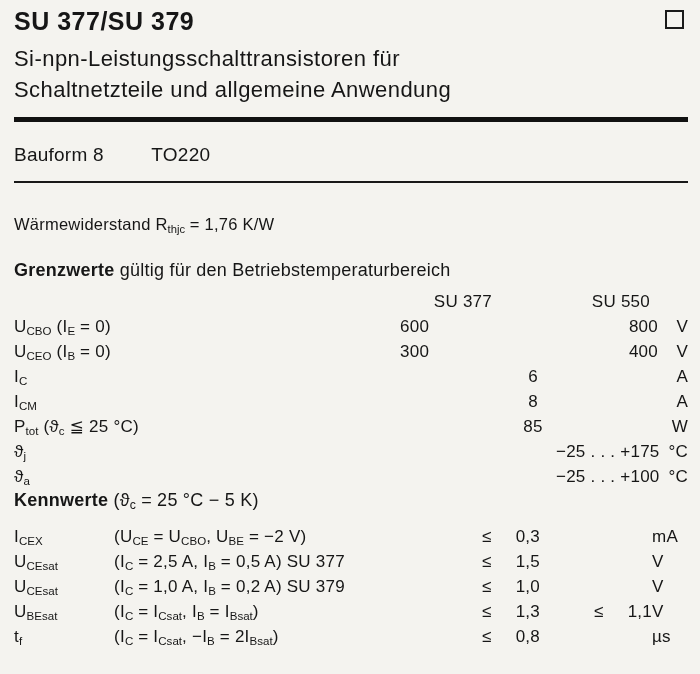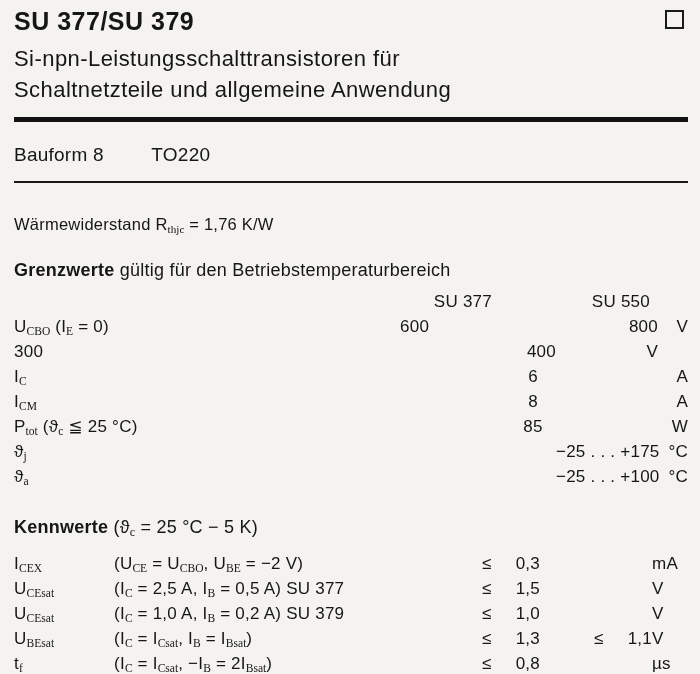--- a/index.html
+++ b/index.html
@@ -21,21 +21,20 @@
     background: #f4f3ef;
     box-sizing: border-box;
     padding: 6px 12px 0 14px;
     letter-spacing: 0.015em;
   }
   sub {
     font-size: 0.68em;
     line-height: 0;
     vertical-align: -0.28em;
     letter-spacing: 0;
-    font-family: Liberation Serif, serif;
   }
   .doc-title {
     margin: 0;
     font-size: 25px;
     font-weight: 700;
     line-height: 30px;
     letter-spacing: 0.02em;
   }
   .corner-square {
     position: absolute;
@@ -78,21 +77,21 @@
     margin-top: 30px;
     font-size: 16.5px;
     line-height: 22px;
   }
   .section-heading {
     font-size: 18px;
     line-height: 22px;
   }
   .section-heading .hd-bold { font-weight: 700; }
   .grenz-heading { margin-top: 24px; }
-  .kenn-heading  { margin-top: 27px; }
+  .kenn-heading  { }
 
   
   .g-head, .g-row {
     display: grid;
     grid-template-columns: 1fr 110px 46px 102px 30px;
     font-size: 17px;
     line-height: 25px;
     height: 25px;
   }
   .g-head { margin-top: 9px; height: 23px; line-height: 23px; }
@@ -162,20 +161,21 @@
 
     <div class="g-row">
       <span class="lbl">U<sub>CBO</sub> (I<sub>E</sub> = 0)</span>
       <span class="v1">600</span>
       <span class="mid"></span>
       <span class="v2">800</span>
       <span class="unit">V</span>
     </div>
 
     <div class="g-row">
+      <span class="lbl">U<sub>CEO</sub> (I<sub>B</sub> = 0)</span>
       <span class="v1">300</span>
       <span class="mid"></span>
       <span class="v2">400</span>
       <span class="unit">V</span>
     </div>
 
     <div class="g-row">
       <span class="lbl">I<sub>C</sub></span>
       <span class="v1"></span>
       <span class="mid">6</span>

